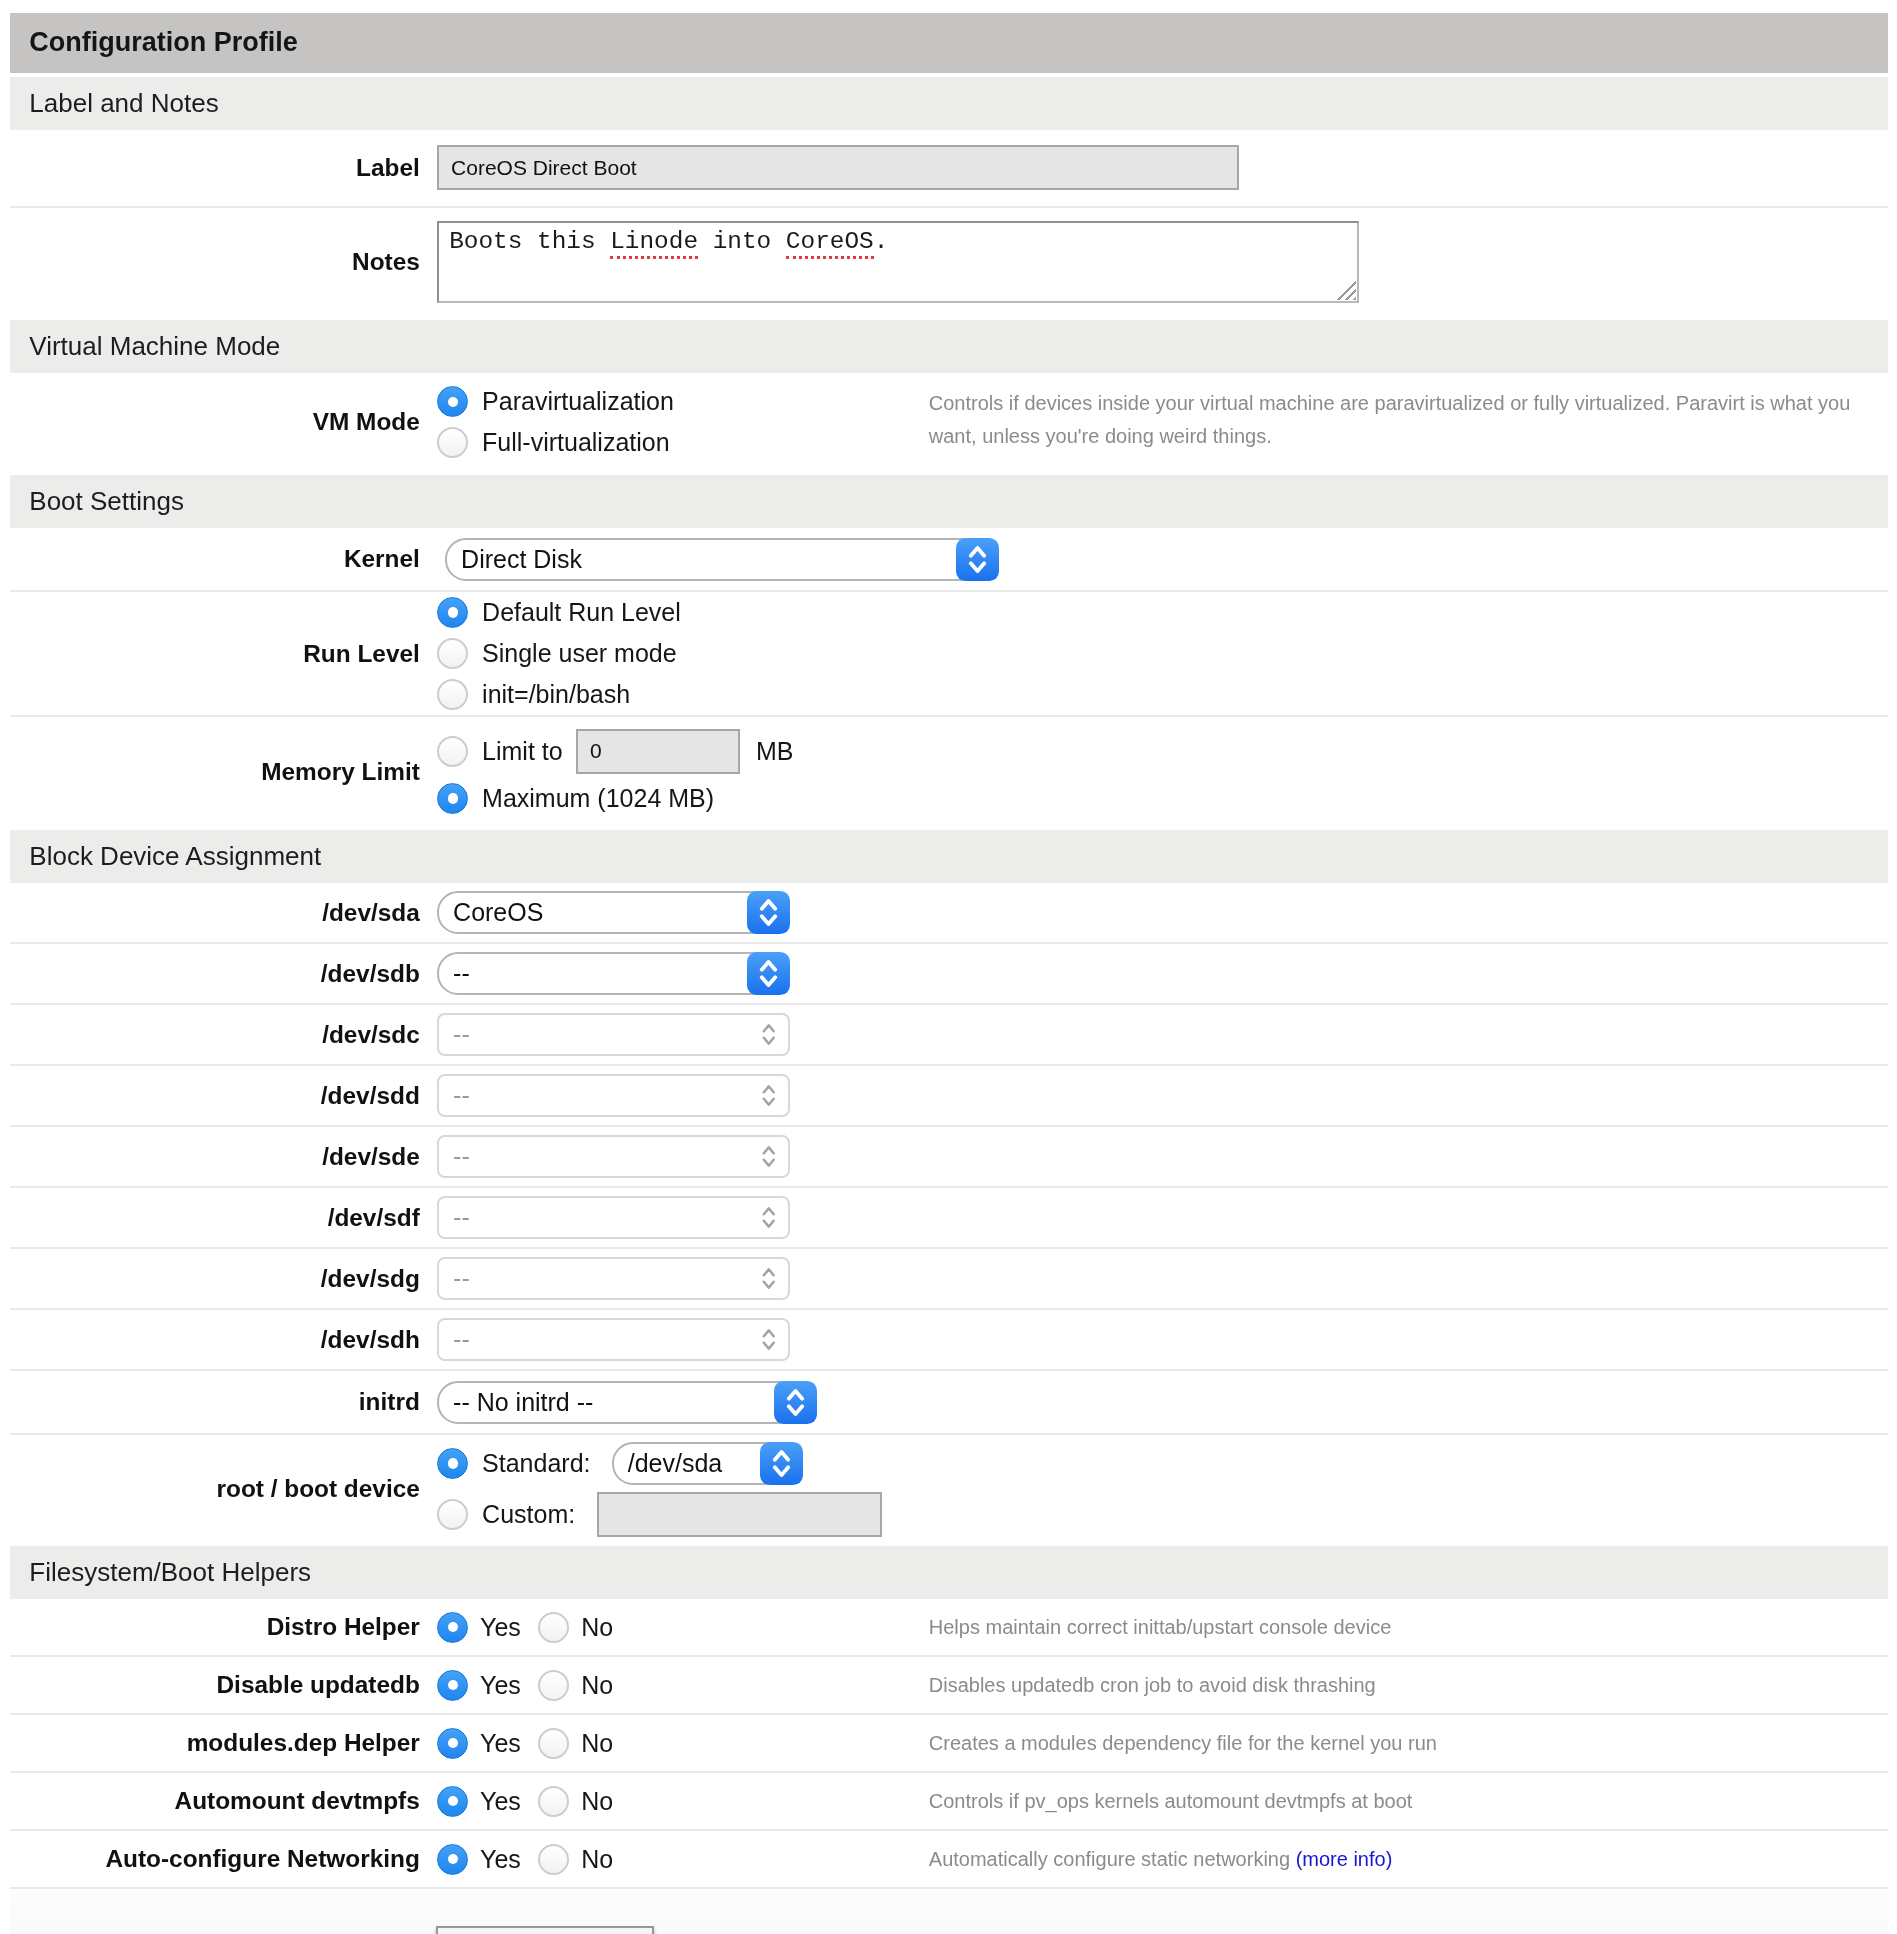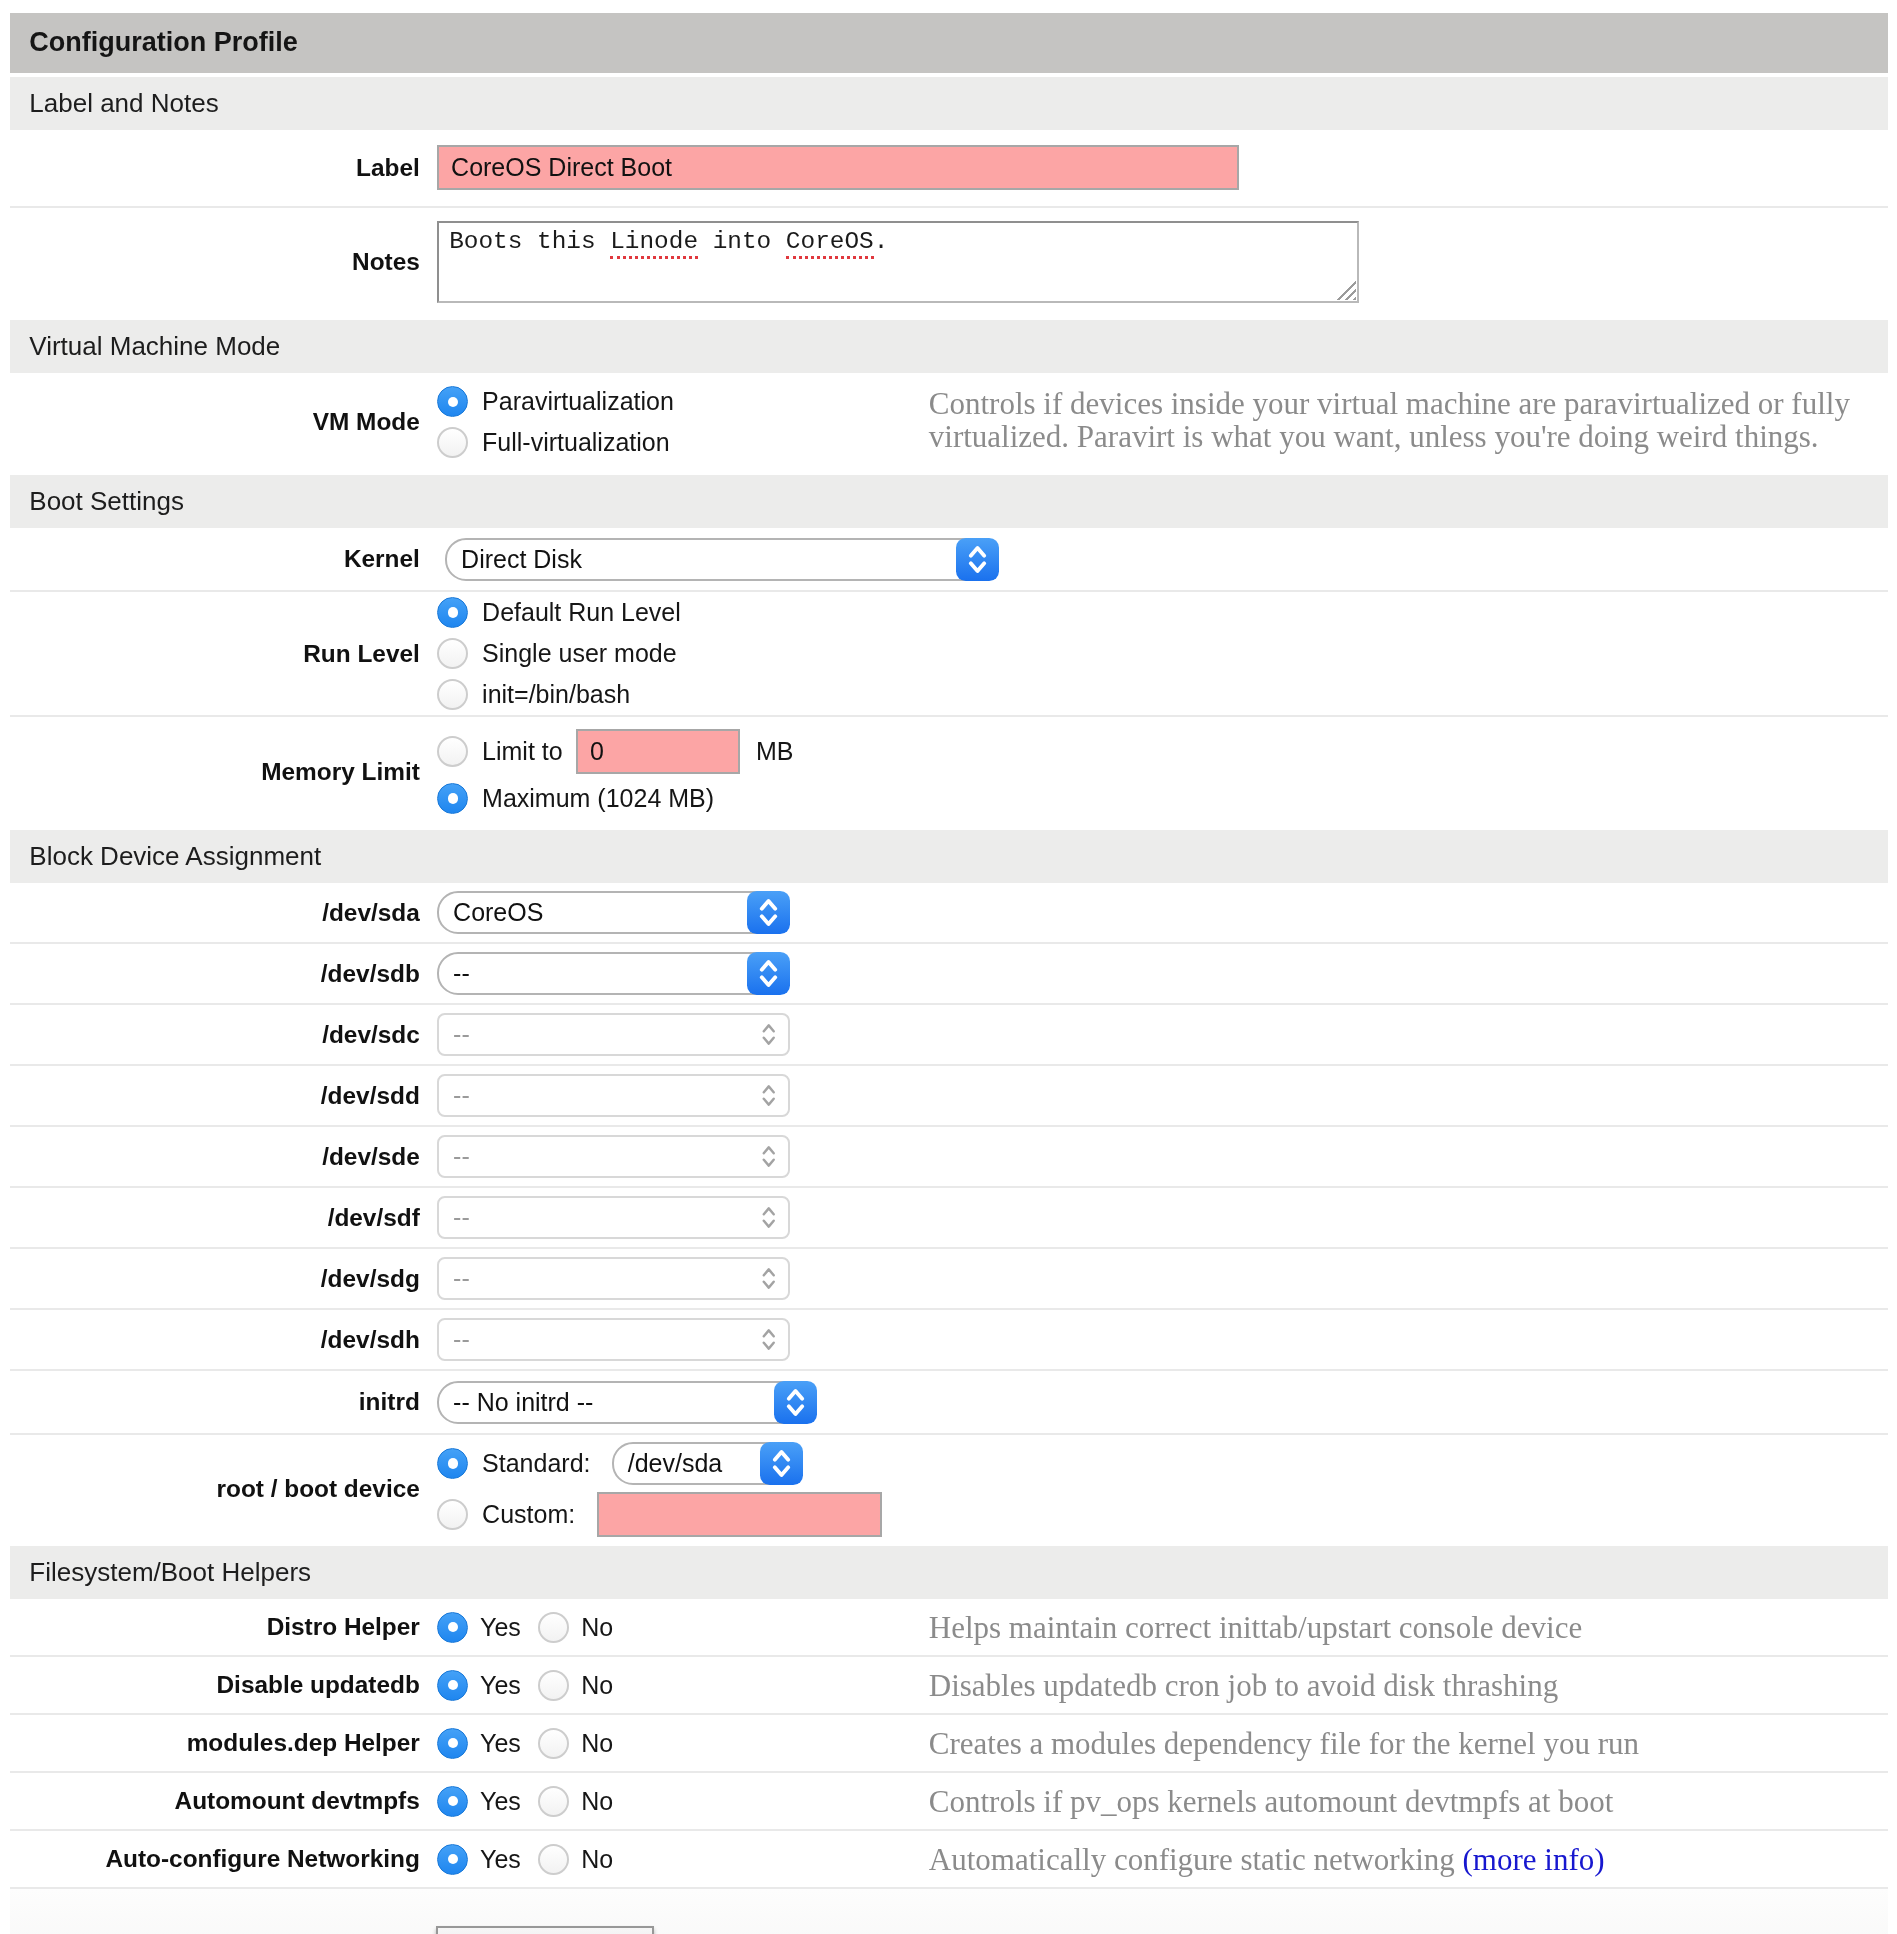--- a/index.html
+++ b/index.html
@@ -10,25 +10,25 @@
   .header-bar{height:60px;background:#c5c4c2;display:flex;align-items:center;padding-left:19.5px;}
   .header-bar .t{font-size:27px;font-weight:bold;color:#151515;}
   .section-bar{height:53px;background:#ececeb;display:flex;align-items:center;padding-left:19.5px;margin-top:3.9px;}
   .section-bar .t{font-size:26px;color:#1d1d1d;}
 
   
   .row{display:flex;align-items:center;position:relative;background:#fff;}
   .row.hr{border-bottom:2px solid #e9e9e9;}
   .lbl{width:410px;text-align:right;font-weight:bold;font-size:24.4px;color:#111;flex:0 0 410px;}
   .ctl{margin-left:17.6px;position:relative;}
-  .desc{position:absolute;left:919px;width:926px;font-size:31px;line-height:33px;color:#8b8b8b;font-family:Liberation Serif, serif;}
+  .desc{position:absolute;left:919px;width:926px;font-size:20px;line-height:33px;color:#8b8b8b;}
   .vcenter{top:50%;transform:translateY(-50%);}
 
   
-  .tinput{height:45px;border:2px solid #a7a7a7;background:#fca5a5;font-size:25px;color:#111;
+  .tinput{height:45px;border:2px solid #a7a7a7;background:#e5e5e5;font-size:21px;color:#111;
           font-family:"Liberation Sans",sans-serif;padding:0 11.7px;box-sizing:border-box;}
   .notesbox{width:922px;height:82px;border:2px solid #8f8f8f;border-right-color:#b9b9b9;border-bottom-color:#b9b9b9;
             box-sizing:border-box;background:#fff;font-family:"Liberation Mono","DejaVu Sans Mono",monospace;
             font-size:24.4px;padding:4.9px 9.8px;position:relative;overflow:hidden;}
   .notesbox .grip{position:absolute;right:1px;bottom:1px;width:21.5px;height:21.5px;
             background:repeating-linear-gradient(135deg,transparent 0 3.9px,#9b9b9b 3.9px 5.9px);
             clip-path:polygon(100% 0,100% 100%,0 100%);}
   .miss{border-bottom:3.9px dotted #e0383e;padding-bottom:1px;}
 
   

